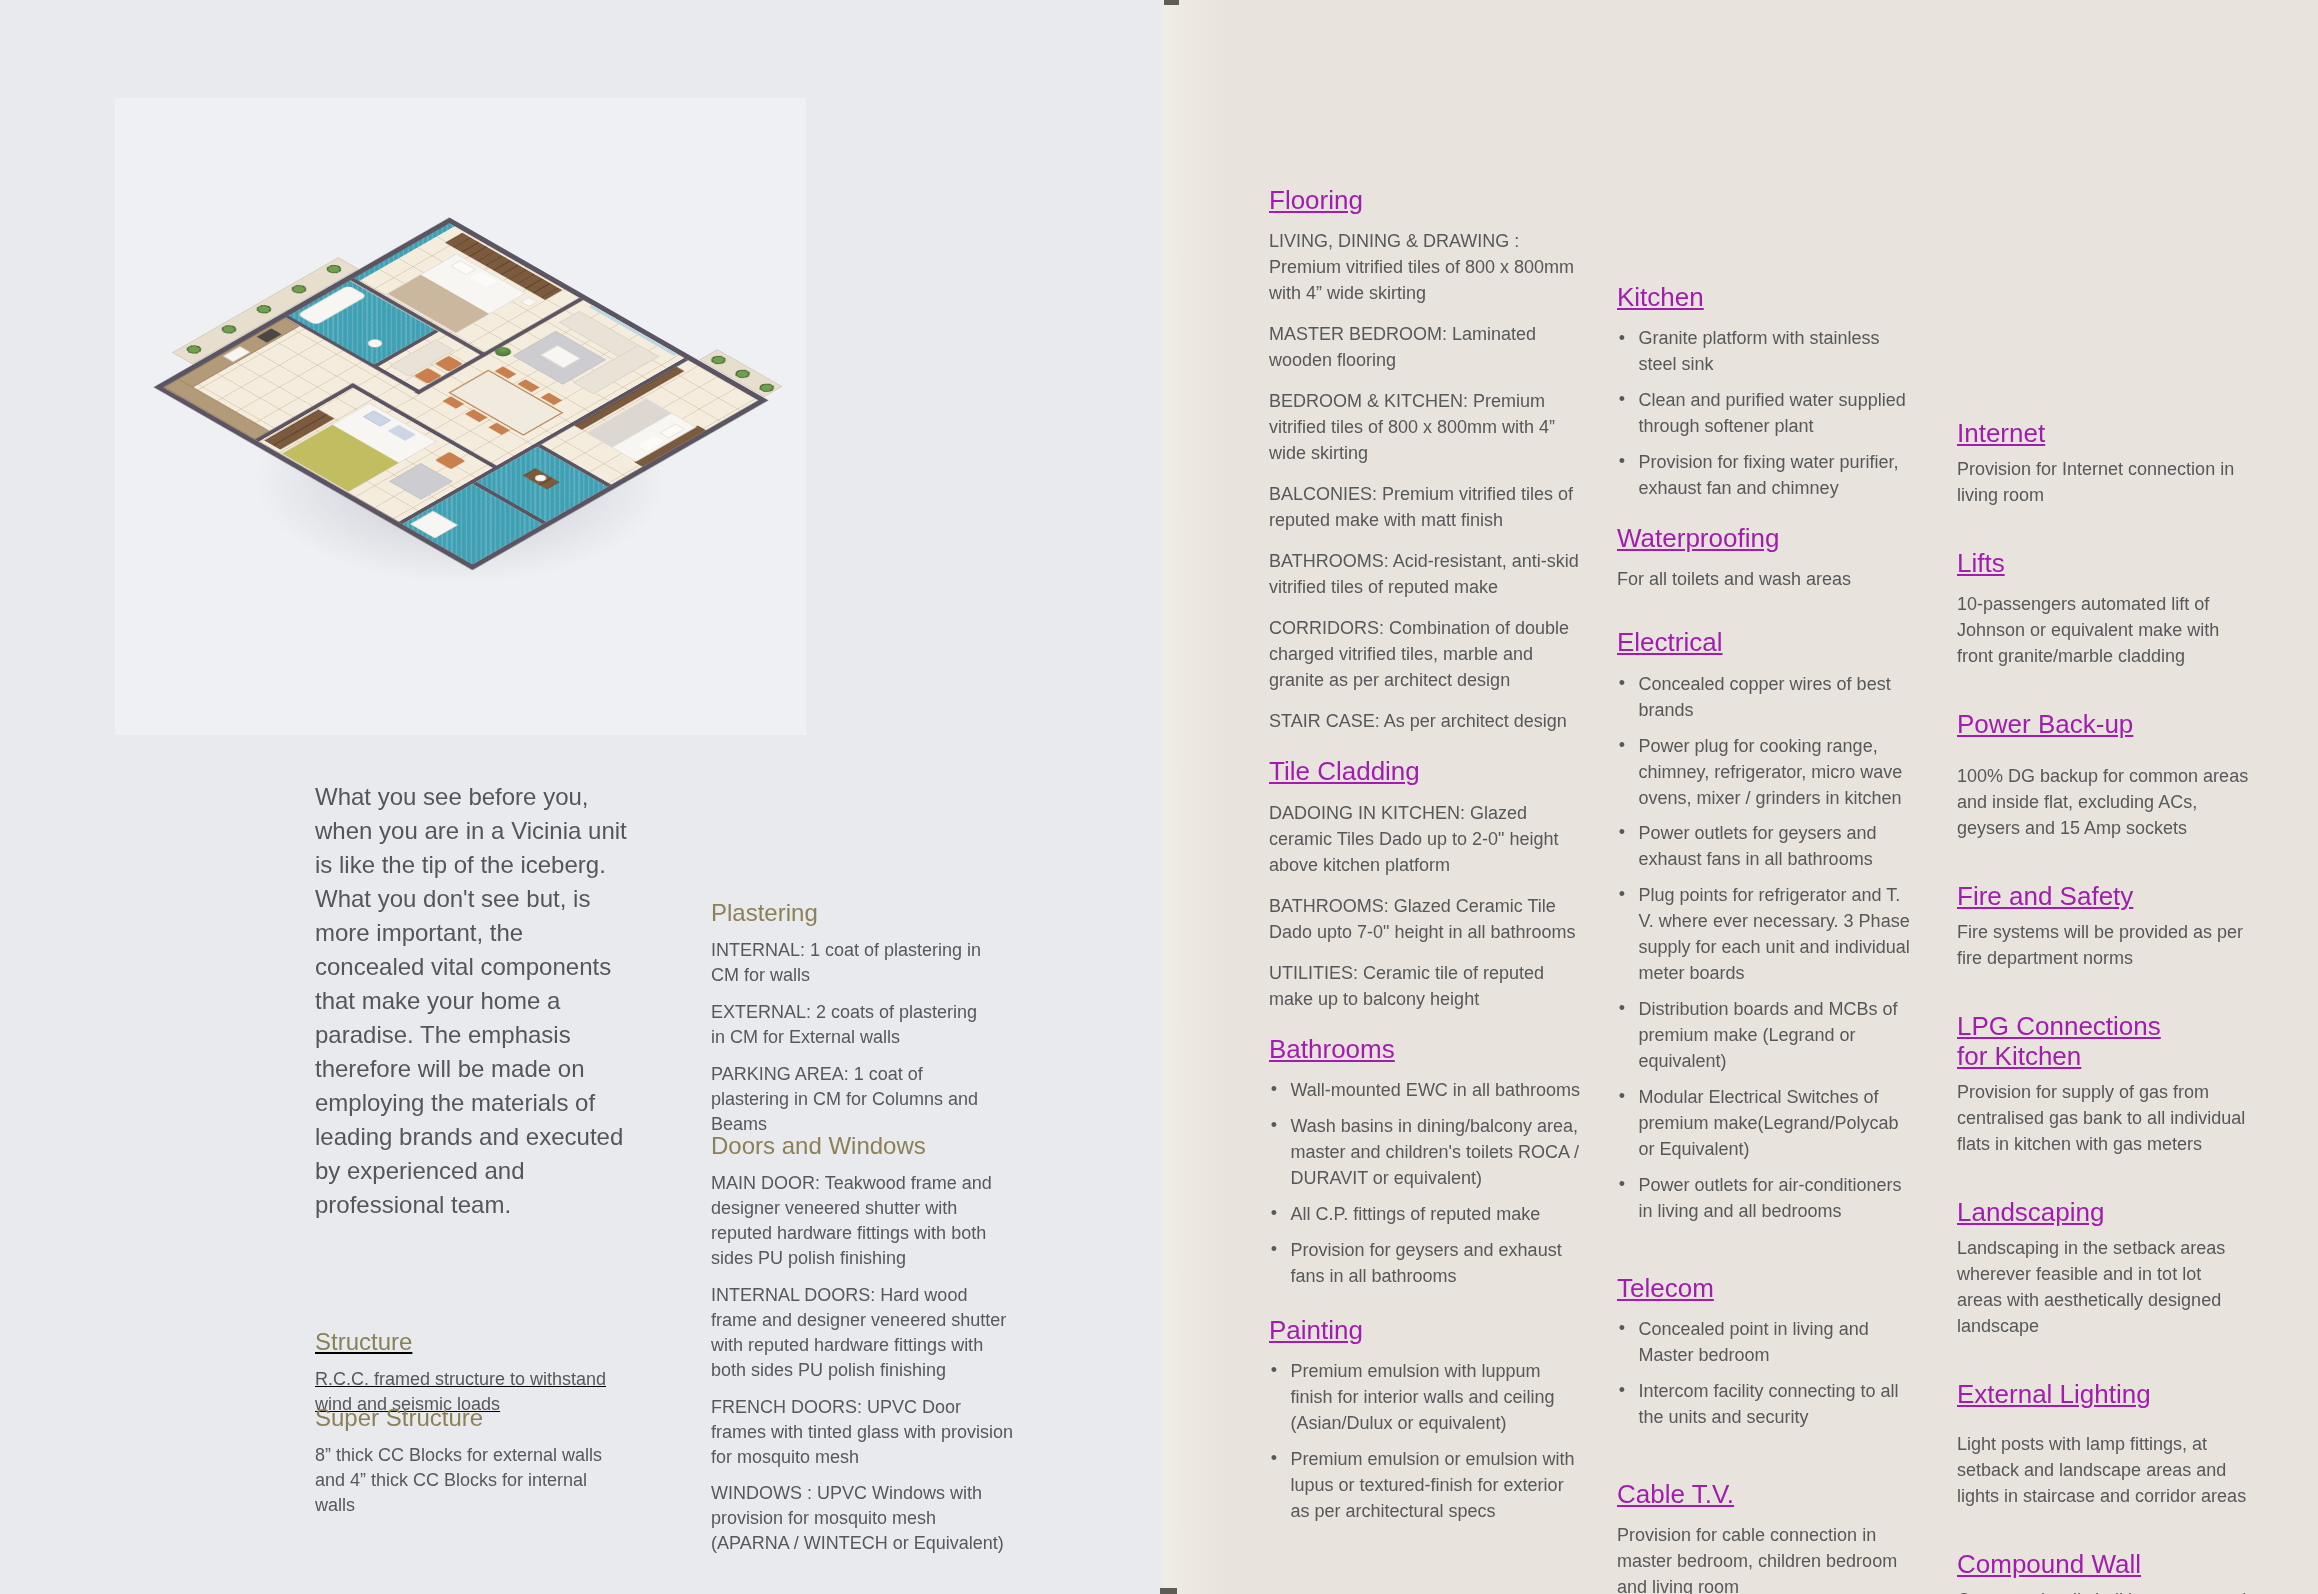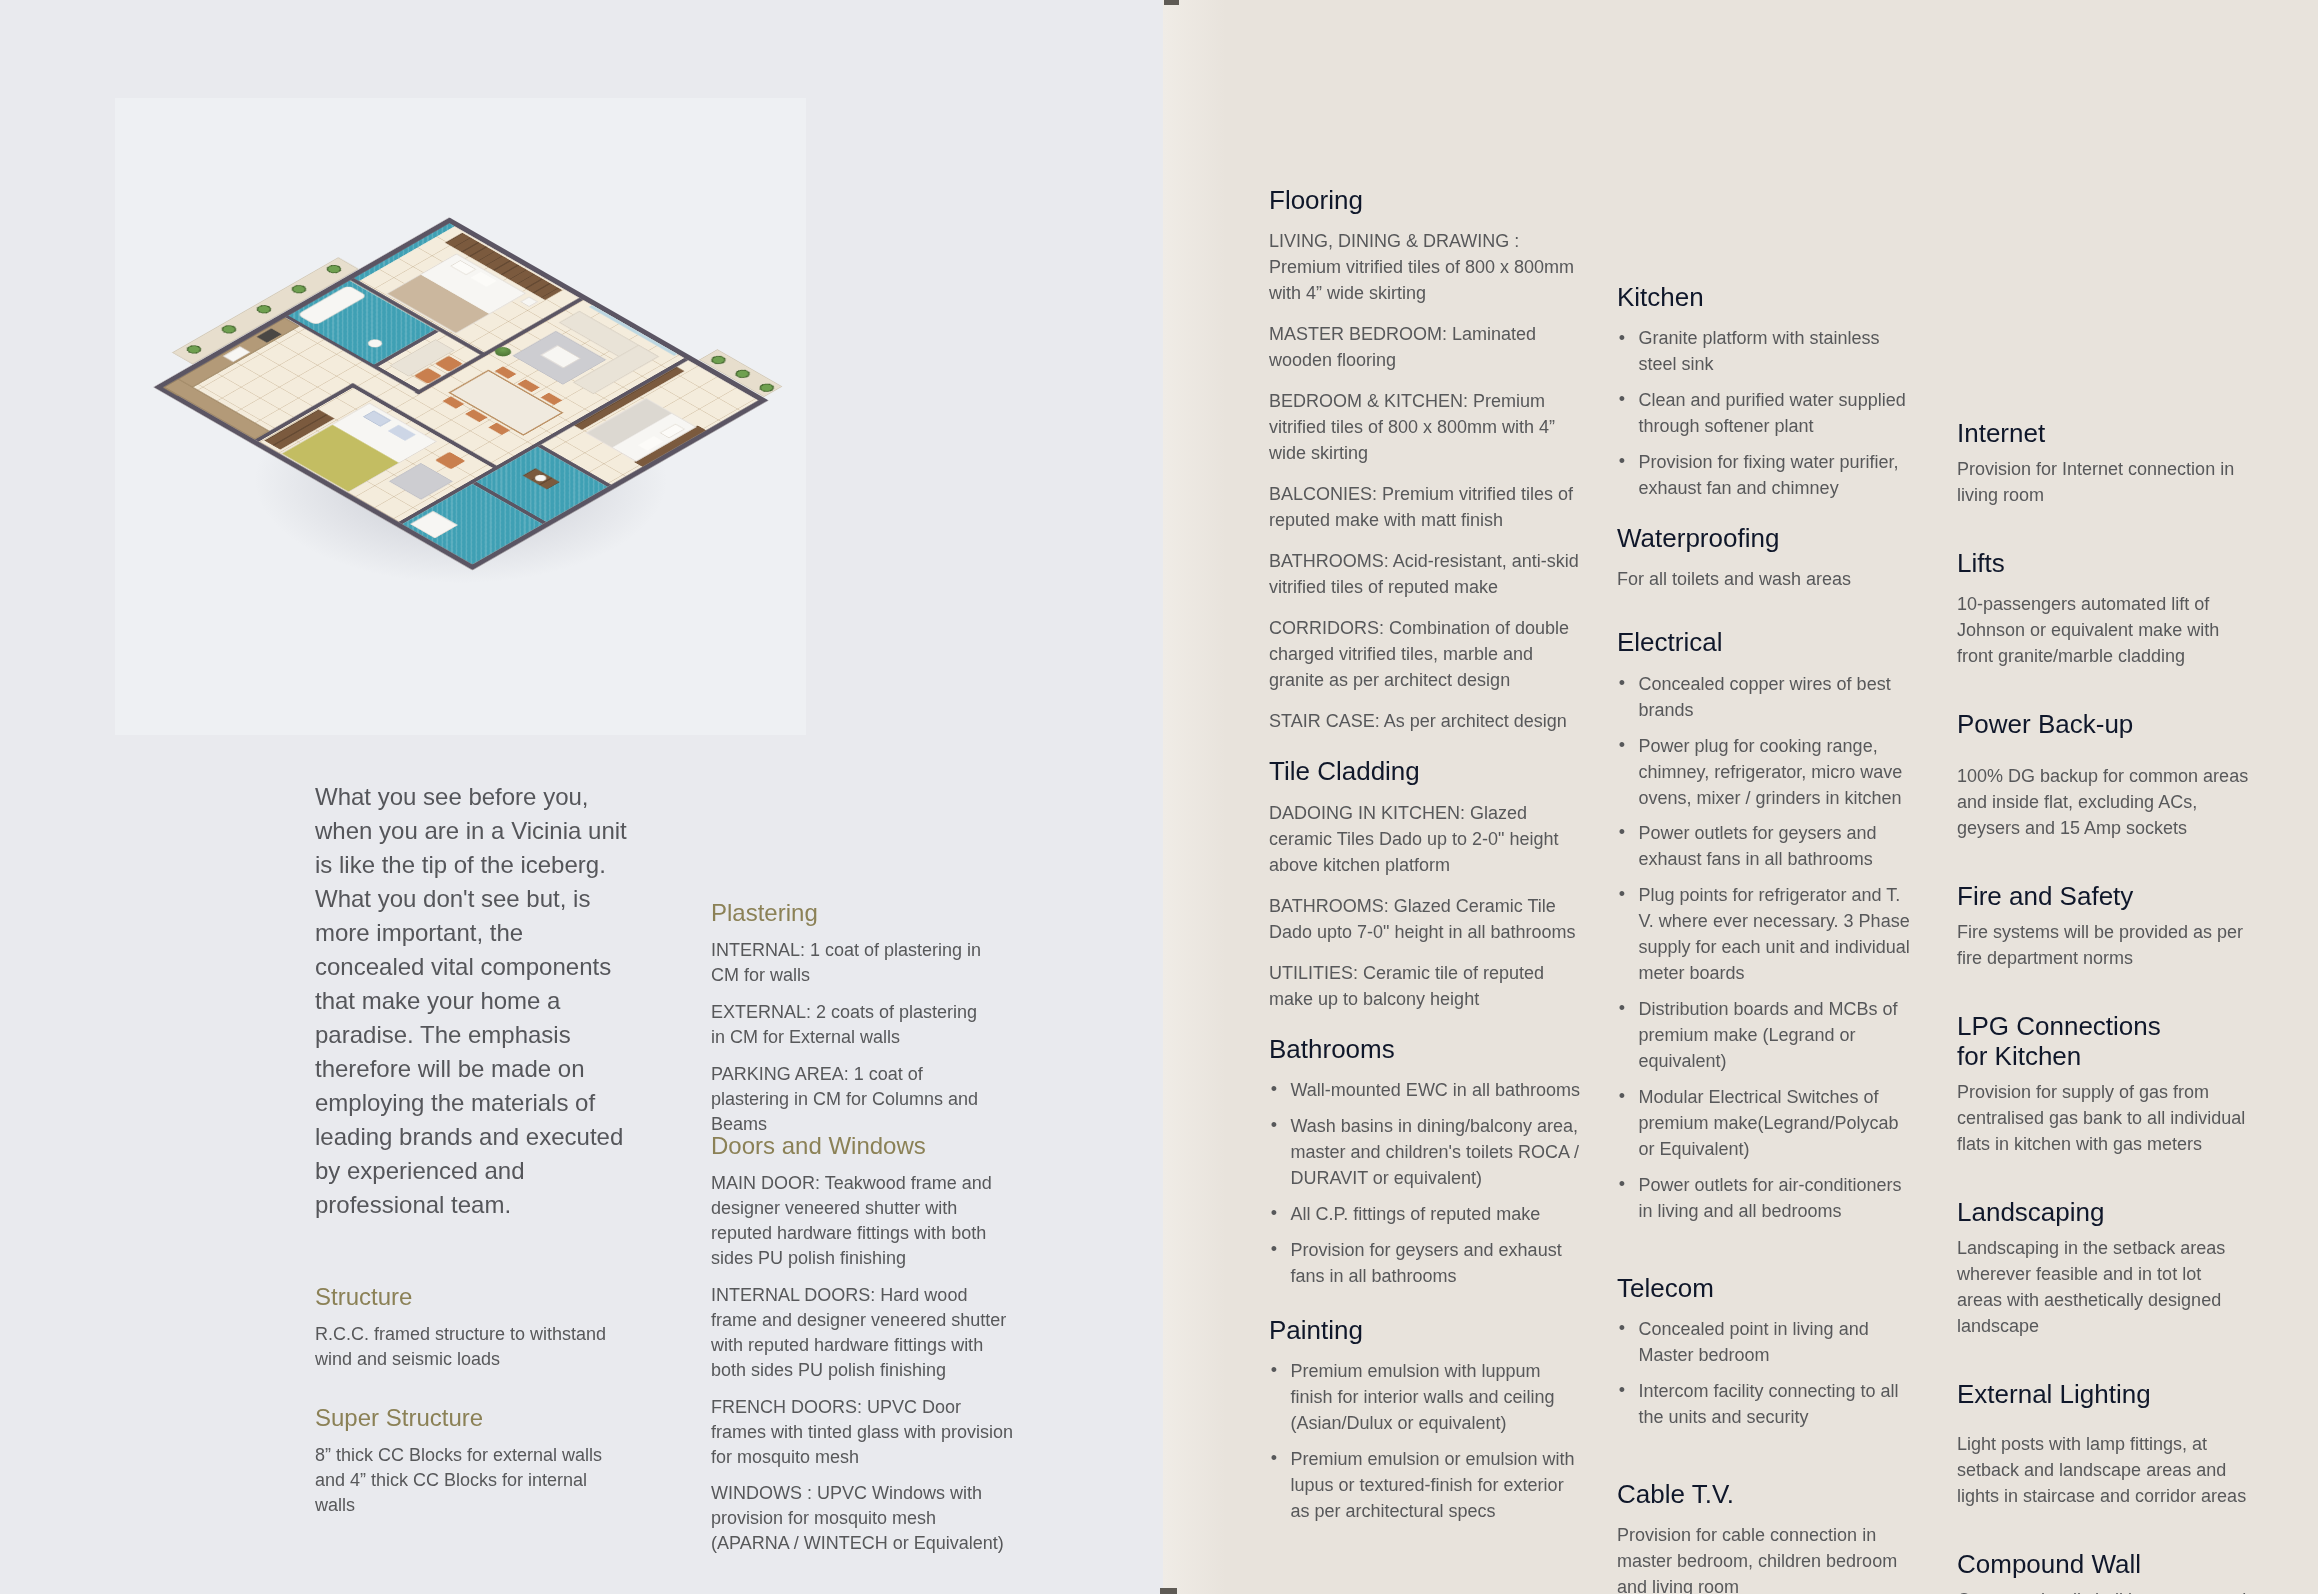--- a/index.html
+++ b/index.html
@@ -19,21 +19,21 @@
   
   .intro{
     position:absolute;left:315px;top:780px;width:315px;
     font-size:24px;line-height:34px;color:#55565a;margin:0;
   }
   .lsec{position:absolute;}
   .lsec h3{font-size:24px;font-weight:400;color:#8b8156;margin:0 0 10.7px;line-height:1.2;}
   .lsec p{font-size:18px;line-height:25px;color:#57585a;margin:0 0 11.6px;}
 
   .rcol{position:absolute;}
-  .rcol h3{font-size:26px;font-weight:400;color:#0f172a;margin:0 0 12.5px;line-height:1.15;}
+  .rcol h3{font-size:26px;font-weight:400;color:#a21caf;margin:0 0 12.5px;line-height:1.15;text-decoration:underline;}
   .rcol p{font-size:18px;line-height:26px;color:#57585a;margin:0 0 15px;}
   ul.bullets{list-style:none;margin:0 0 5.4px;padding:0;}
   ul.bullets li{position:relative;padding-left:21.5px;margin:0 0 9.8px;
     font-size:18px;line-height:26px;color:#57585a;}
   ul.bullets li::before{content:"\2022";position:absolute;left:1.8px;top:-0.9px;font-size:18px;color:#57585a;}
   .mt26{margin-top:23px!important;}.mt30{margin-top:27px!important;}
   .mt40{margin-top:36px!important;}.mt46{margin-top:41px!important;}.mt56{margin-top:50px!important;}
   .lpg-title{max-width:224px;}
 
   
@@ -140,21 +140,21 @@
 
         <div class="white-f bed3" style="left:183px;top:309px;width:106px;height:139px;"></div>
         <div class="brown" style="left:152px;top:358px;width:25px;height:85px;"></div>
         <div class="orange-f" style="left:313px;top:313px;width:25px;height:23px;"></div>
         <div class="rug" style="left:306px;top:351px;width:50px;height:50px;"></div>
       </div>
     </div>
 
     <p class="intro">What you see before you, when you are in a Vicinia unit is like the tip of the iceberg. What you don't see but, is more important, the concealed vital components that make your home a paradise. The emphasis therefore will be made on employing the materials of leading brands and executed by experienced and professional team.</p>
 
-    <div class="lsec" style="left:315px;top:1283px;width:295px;">
+    <div class="lsec" style="left:315px;top:1328px;width:295px;text-decoration:underline;">
       <h3>Structure</h3>
       <p>R.C.C. framed structure to withstand wind and seismic loads</p>
     </div>
     <div class="lsec" style="left:315px;top:1404px;width:309px;">
       <h3>Super Structure</h3>
       <p>8” thick CC Blocks for external walls and 4” thick CC Blocks for internal walls</p>
     </div>
     <div class="lsec" style="left:711px;top:899px;width:282px;">
       <h3>Plastering</h3>
       <p>INTERNAL: 1 coat of plastering in CM for walls</p>

